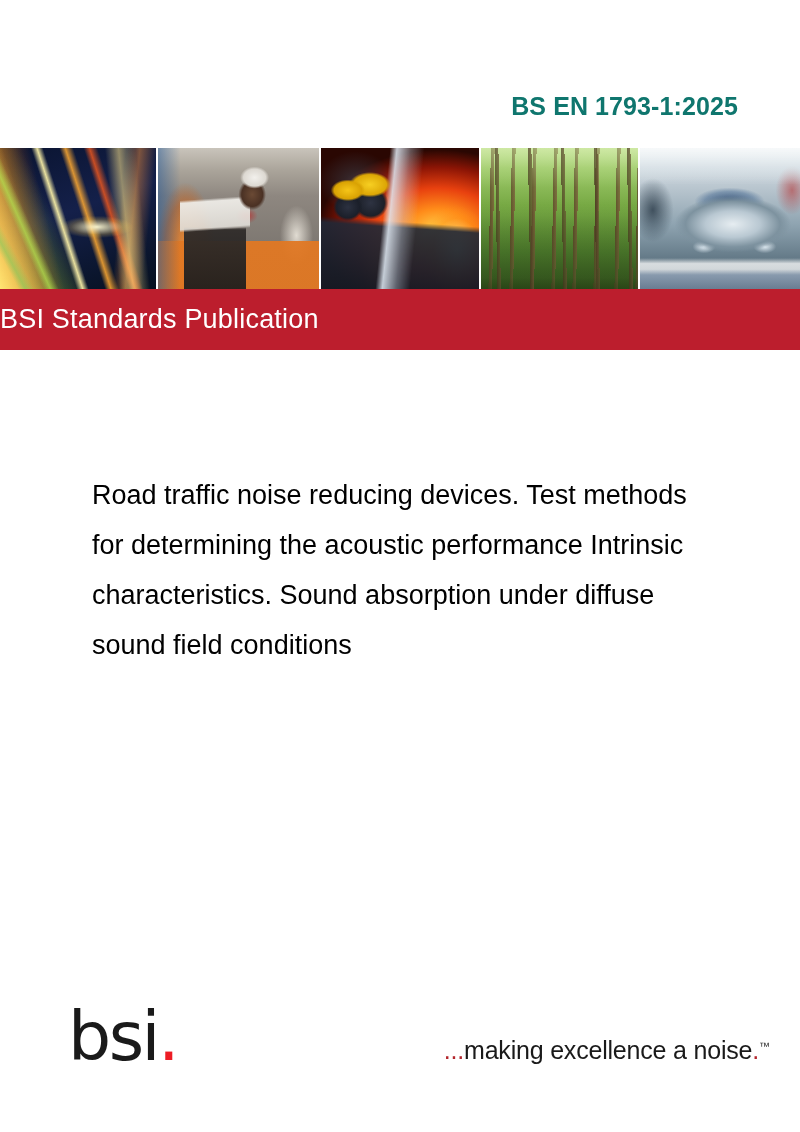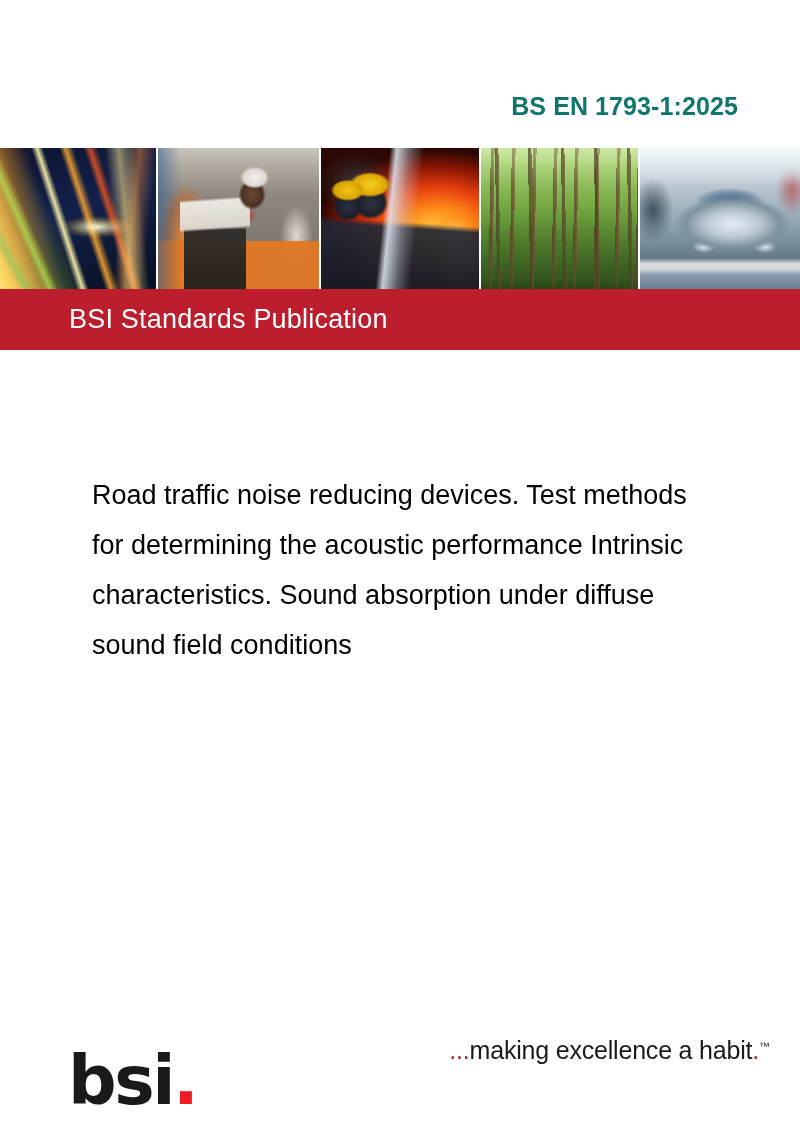--- a/index.html
+++ b/index.html
@@ -196,21 +196,20 @@
     position: absolute;
     top: 289px;
     left: 0;
     width: 800px;
     height: 61px;
     background: #bc1e2d;
     display: flex;
     align-items: center;
   }
   .banner-text {
-    margin-left: 69px;
     color: #ffffff;
     font-size: 27px;
     font-weight: 400;
     letter-spacing: 0.2px;
     white-space: nowrap;
   }
 
   
   .doc-title {
     position: absolute;
@@ -223,26 +222,25 @@
     white-space: nowrap;
   }
   .doc-title .tline { display: block; }
 
   
   .bsi-logo {
     position: absolute;
     left: 68px;
     top: 1003px;
     font-size: 68px;
-    font-weight: 700;
+    font-weight: 400;
     color: #1a1a1a;
     letter-spacing: -2.5px;
     line-height: 1;
     font-family: "DejaVu Sans", sans-serif;
-    margin-top: 44px;
   }
   .bsi-logo .dot { color: #ed1c24; }
 
   .tagline {
     position: absolute;
     right: 30px;
     top: 1036px;
     font-size: 25px;
     color: #1a1a1a;
     white-space: nowrap;
@@ -275,13 +273,13 @@
 
 <div class="doc-title">
   <span class="tline">Road traffic noise reducing devices. Test methods</span>
   <span class="tline">for determining the acoustic performance Intrinsic</span>
   <span class="tline">characteristics. Sound absorption under diffuse</span>
   <span class="tline">sound field conditions</span>
 </div>
 
 <div class="bsi-logo"><span>bsi</span><span class="dot">.</span></div>
 
-<div class="tagline"><span class="lead-dots">...</span><span>making excellence a habit</span><span class="end-dot">.</span><span class="tm">™</span></div>
+<div class="tagline"><span class="lead-dots">...</span><span>making excellence a noise</span><span class="end-dot">.</span><span class="tm">™</span></div>
 
 </body></html>

